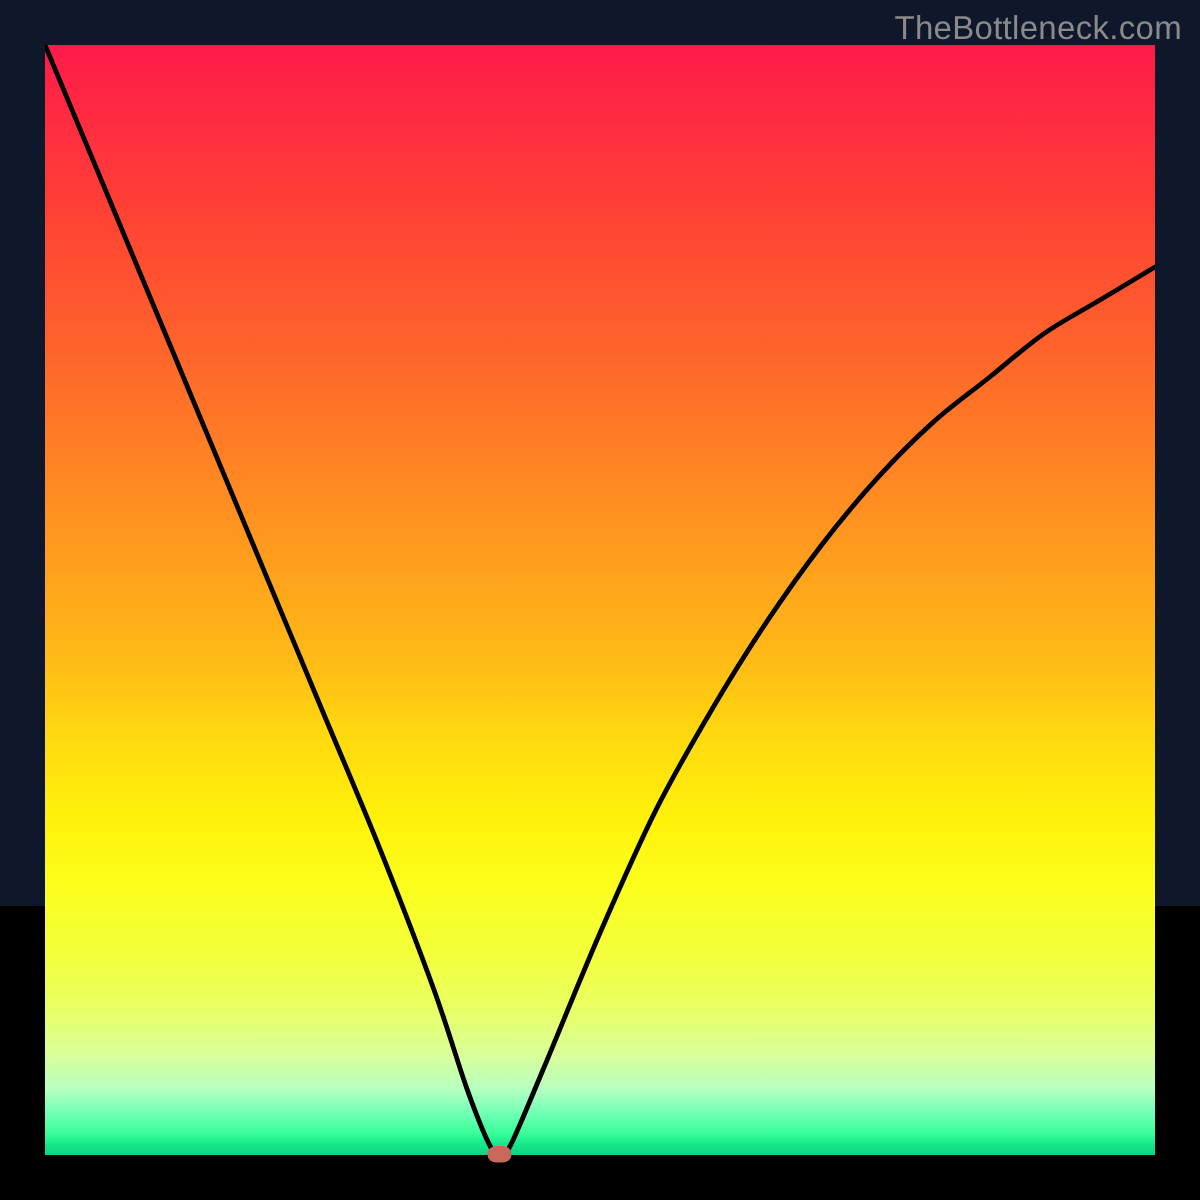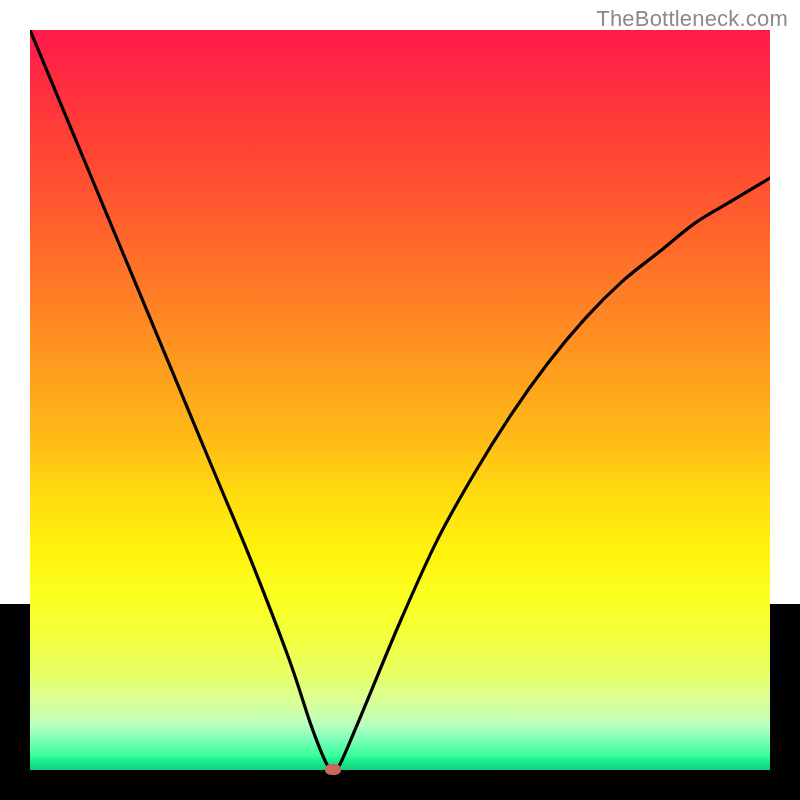--- a/index.html
+++ b/index.html
@@ -1,20 +1,20 @@
 <!DOCTYPE html>
 <html><head>
 <meta charset="utf-8">
 <style>
   * { margin: 0; padding: 0; box-sizing: border-box; }
   html, body { width: 800px; height: 800px; overflow: hidden; background: #000; }
   .frame {
     width: 800px;
     height: 604px;
-    background: #ffffff;
+    background: #0f172a;
     position: relative;
   }
   .plot-area {
     position: absolute;
     left: 30px;
     top: 30px;
     width: 740px;
     height: 740px;
     background: linear-gradient(to bottom,
       #ff1a4a 0%,

